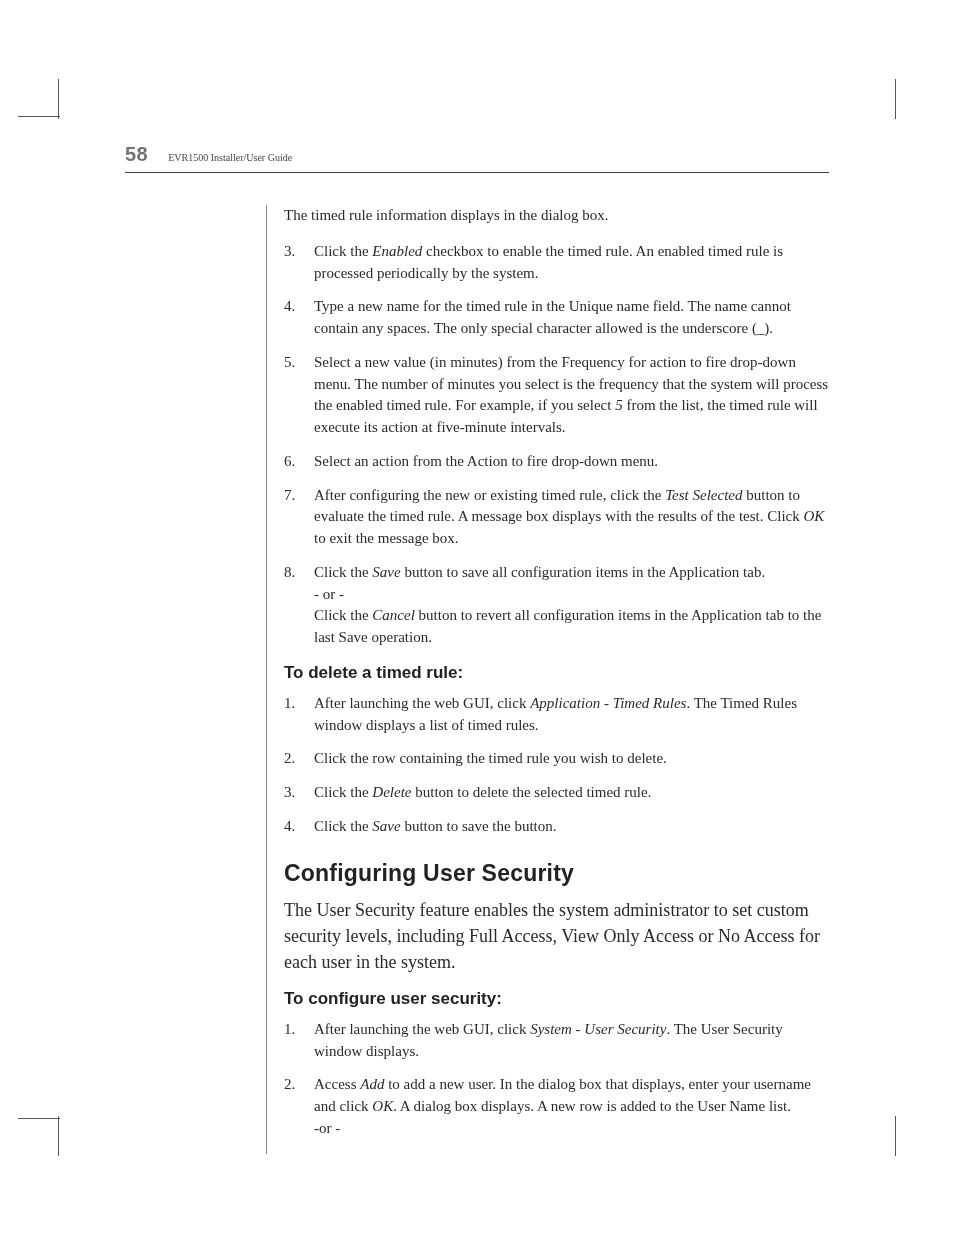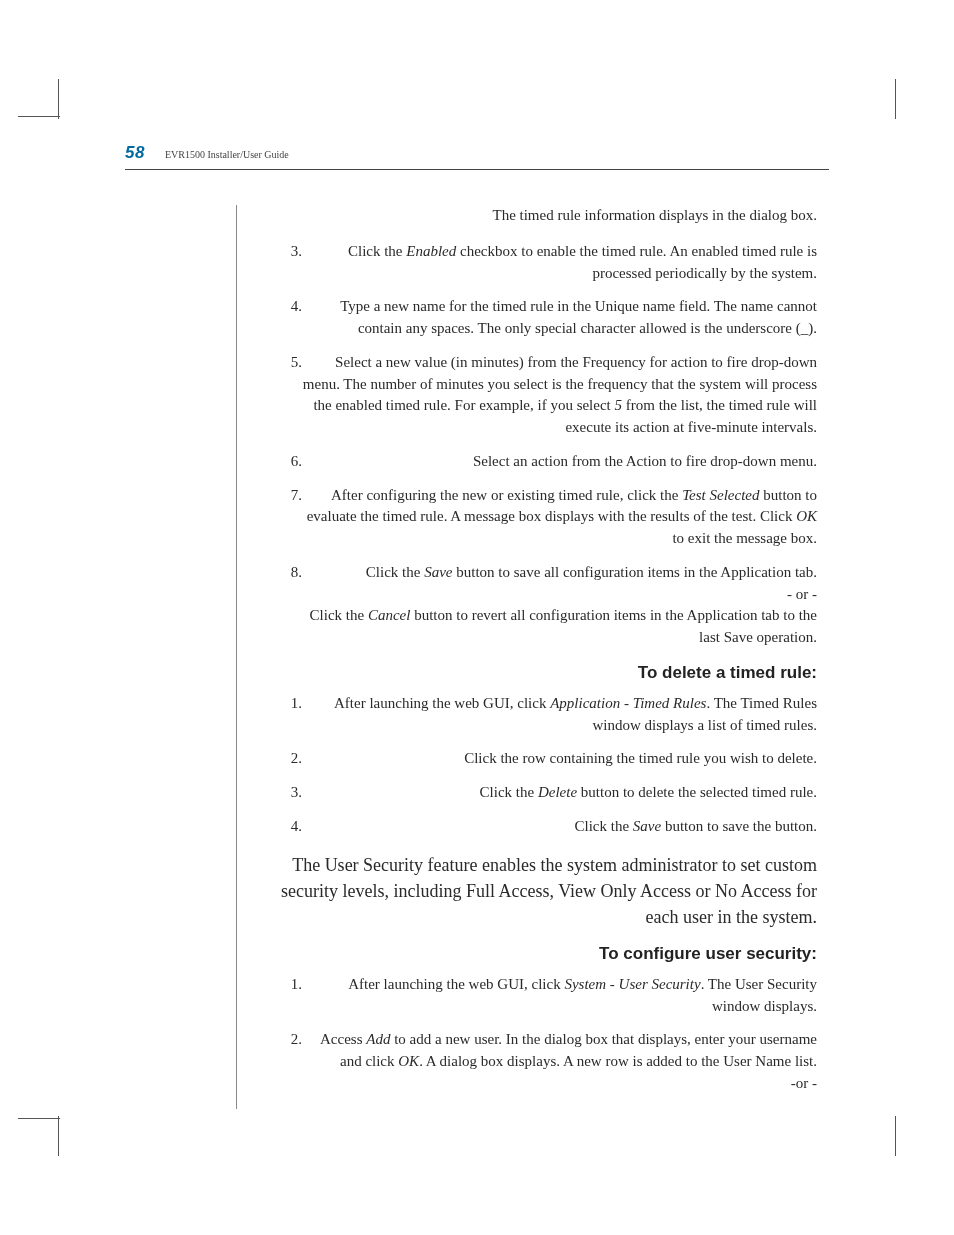--- a/index.html
+++ b/index.html
@@ -27,40 +27,38 @@
     position: absolute;
     top: 143px;
     left: 125px;
     right: 125px;
     padding-bottom: 6px;
     border-bottom: 1px solid #444;
   }
   .page-num {
     font-family: "Arial Black", Arial, sans-serif;
     font-weight: 900;
-    font-size: 17px;
+    font-size: 20px;
     letter-spacing: 0.5px;
-    color: #0369a1;
-    font-style: italic;
+    color: #737373;
   }
   .doc-title {
     font-family: Georgia, serif;
     font-size: 10px;
     color: #444;
     margin-left: 16px;
   }
 
   .content {
     position: absolute;
     top: 205px;
-    left: 236px;
+    left: 266px;
     width: 545px;
     border-left: 1px solid #888;
-    padding-left: 35px;
-    text-align: right;
+    padding-left: 17px;
   }
 
   .intro-line {
     font-size: 15px;
     line-height: 1.45;
     margin-bottom: 14px;
   }
 
   ol.steps {
     list-style: none;
@@ -182,20 +180,21 @@
         </span>
       </li>
       <li>
         <span class="num">4.</span>
         <span class="txt">
           <span>Click the </span><span class="em">Save</span><span> button to save the button.</span>
         </span>
       </li>
     </ol>
 
+    <div class="h2">Configuring User Security</div>
     <div class="para">The User Security feature enables the system administrator to set custom security levels, including Full Access, View Only Access or No Access for each user in the system.</div>
     <div class="subhead">To configure user security:</div>
 
     <ol class="steps">
       <li>
         <span class="num">1.</span>
         <span class="txt">
           <span>After launching the web GUI, click </span><span class="em">System - User Security</span><span>. The User Security window displays.</span>
         </span>
       </li>

